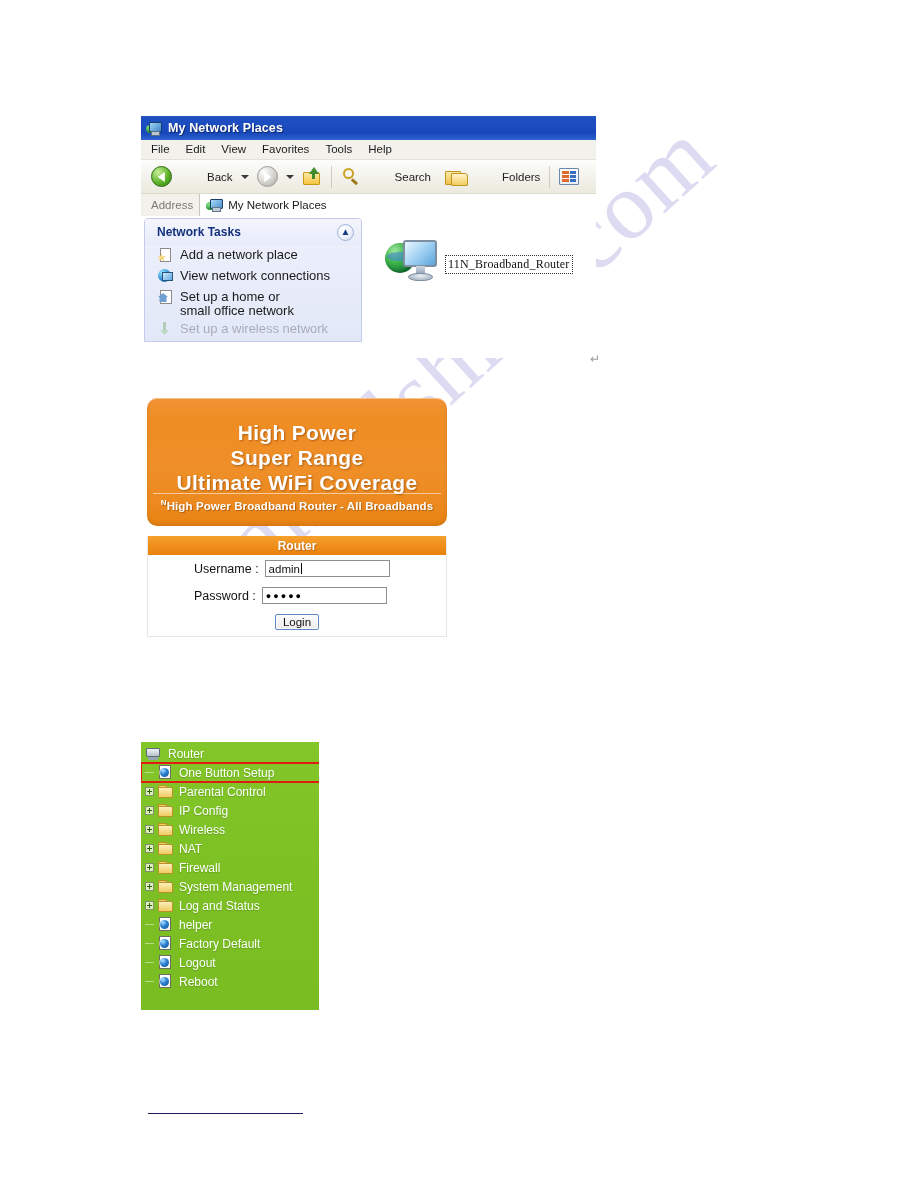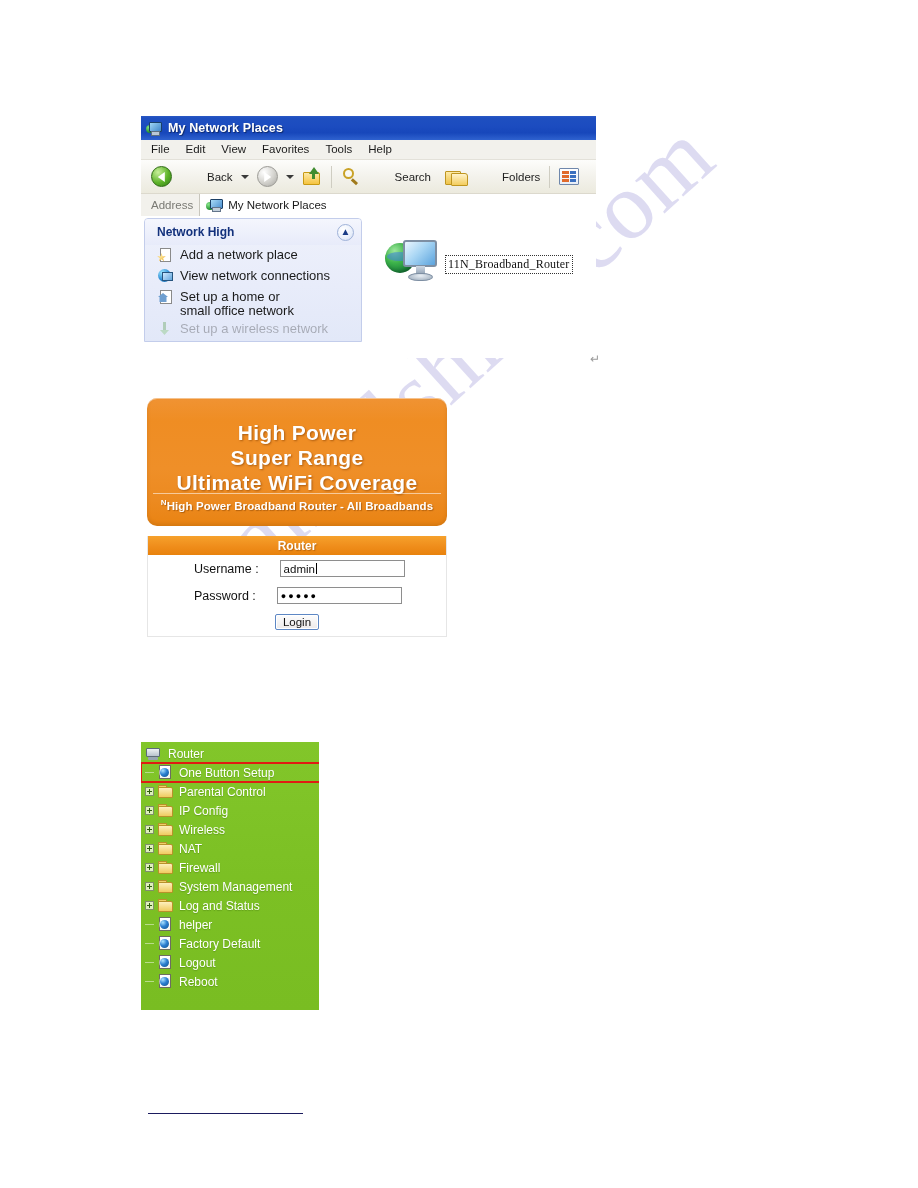--- a/index.html
+++ b/index.html
@@ -536,21 +536,21 @@
   }
   .login-row {
     display: flex;
     align-items: center;
     height: 27px;
     padding-left: 46px;
   }
   .login-lbl {
     font-size: 12.5px;
     color: #111;
-    margin-right: 21px;
+    margin-right: 6px;
     white-space: nowrap;
   }
   .login-input {
     width: 125px;
     height: 17px;
     background: #ffffff;
     border: 1px solid #8e8e8e;
     box-sizing: border-box;
     font-size: 11.5px;
     color: #111;
@@ -786,21 +786,21 @@
           <div class="b"></div>
       </div>
       <div class="addr-text">My Network Places</div>
     </div>
   </div>
 
   <div class="content-area">
 
     <div class="tasks-panel">
       <div class="tasks-head">
-        <div class="tasks-title">Network High</div>
+        <div class="tasks-title">Network Tasks</div>
         <div class="chev-btn">
             <span>▲</span>
           </div>
       </div>
 
       <div class="task-row">
         <div class="task-ico ti-add">
           <div class="pg"></div>
             <div class="st"></div>
         </div>

